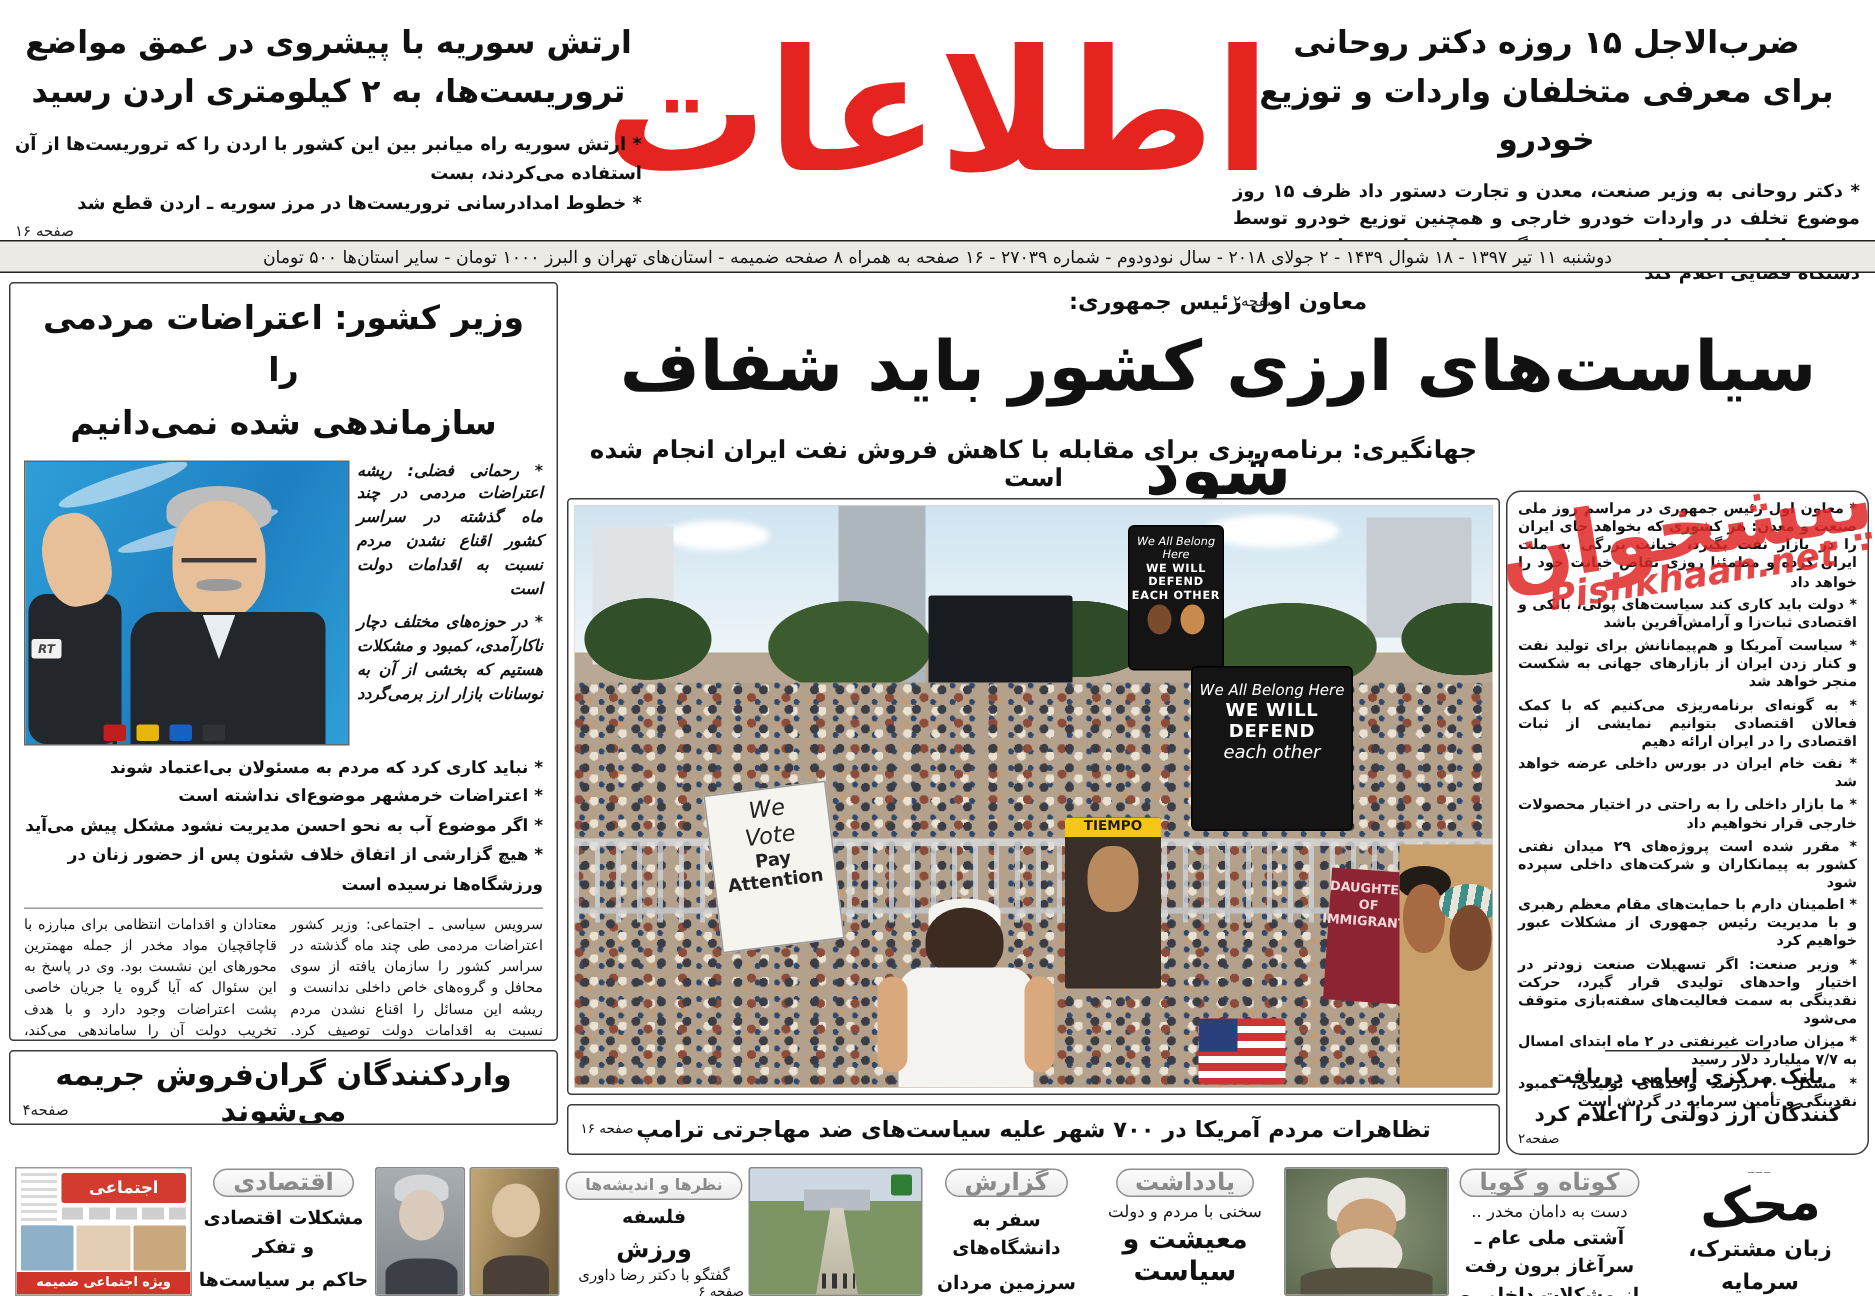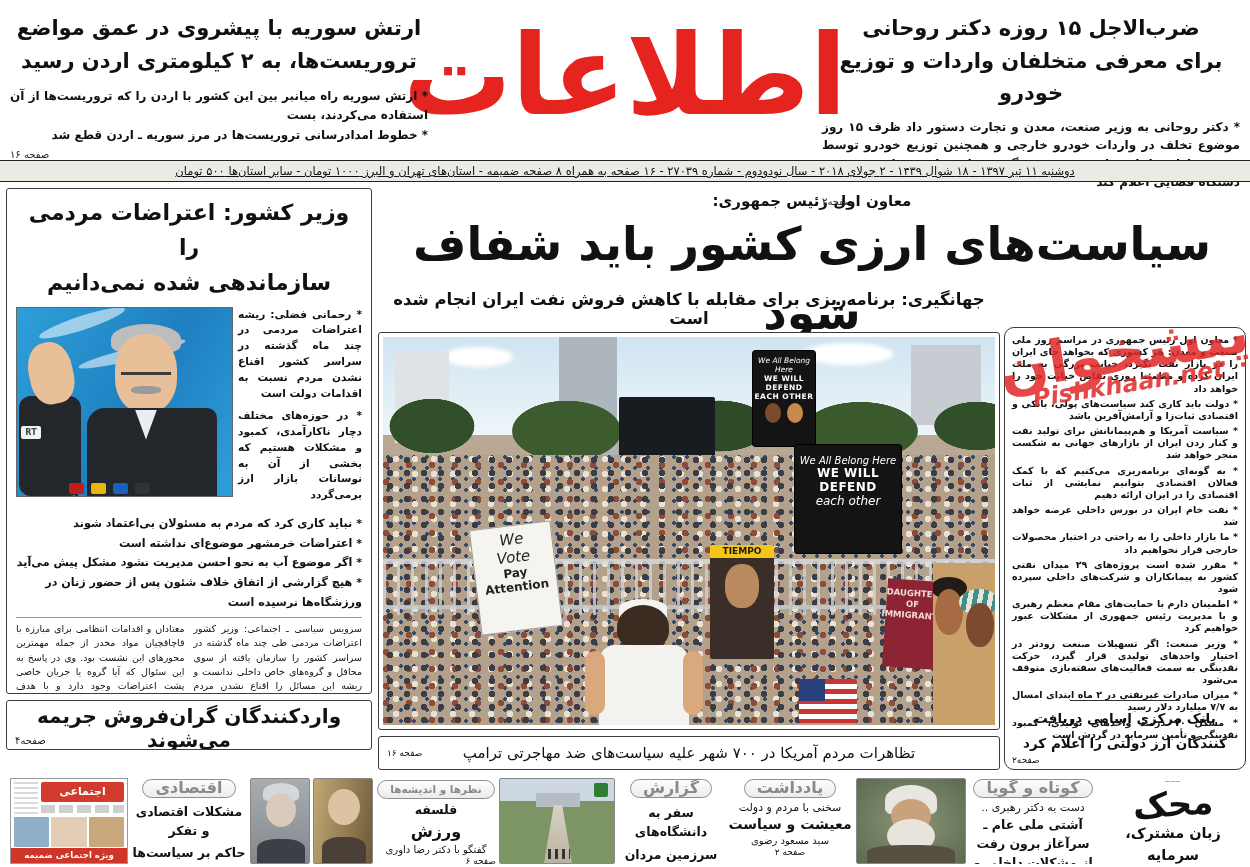--- a/index.html
+++ b/index.html
@@ -10,31 +10,31 @@
   .just{text-align:justify;text-justify:inter-word;}
 
   
   .logo-wrap{left:440px;right:440px;top:0;height:152px;display:flex;align-items:center;justify-content:center;}
   .logo{font-size:108px;font-weight:bold;color:#e5231f;transform:scaleY(1.04);letter-spacing:-4px;line-height:1;}
   .top-col{top:12px;width:418px;}
   .top-col .hl{font-size:21px;font-weight:bold;line-height:1.55;text-align:center;letter-spacing:-0.5px;}
   .top-col .bl{font-size:12px;font-weight:bold;line-height:1.55;margin-top:8px;}
   .pgref{font-size:10px;color:#222;}
   .datebar{top:160px;left:0;right:0;height:22px;background:#eceae5;border-top:1.5px solid #222;
-           border-bottom:1px solid #222;box-sizing:border-box;text-align:center;font-size:11.5px;line-height:20px;color:#111;text-decoration:underline;}
+           border-bottom:1px solid #222;box-sizing:border-box;text-align:center;font-size:11.5px;line-height:20px;color:#111;}
 
   
   .lead-kicker{left:378px;top:192px;width:868px;text-align:center;font-size:15px;font-weight:bold;}
   .lead-hl{left:378px;top:210px;width:868px;text-align:center;font-size:46px;font-weight:bold;letter-spacing:-1px;line-height:1.5;}
   .lead-sub{left:378px;top:290px;width:622px;text-align:center;font-size:16.5px;font-weight:bold;}
 
   
   .min-box{left:6px;top:188px;width:366px;height:506px;padding:6px 9px;overflow:hidden;}
   .min-hl{font-size:22px;font-weight:bold;line-height:1.6;text-align:center;}
-  .min-row{display:flex;gap:5px;margin-top:6px;}
+  .min-row{display:flex;gap:5px;margin-top:6px;font-style:italic;}
   .min-bullets{width:126px;font-size:10.6px;font-weight:bold;line-height:1.5;}
   .min-bullets p{margin:0 0 6px;}
   .min-photo{width:215px;height:188px;border:1px solid #666;position:relative;overflow:hidden;flex:none;
              background:linear-gradient(120deg,#2e9fd9,#1f7fc0 55%,#2e9fd9);}
   .callig{position:absolute;background:rgba(255,255,255,.55);border-radius:50%;}
   .min-face{position:absolute;left:98px;top:26px;width:62px;height:78px;background:#e7c09a;border-radius:46% 46% 42% 42%;}
   .min-hair{position:absolute;left:94px;top:16px;width:70px;height:30px;background:#bdbdbd;border-radius:50% 50% 30% 30%;}
   .min-glasses{position:absolute;left:104px;top:52px;width:50px;height:12px;border-bottom:3px solid #3a3a3a;}
   .min-mustache{position:absolute;left:114px;top:78px;width:30px;height:8px;background:#9a9a9a;border-radius:40%;}
   .min-suit{position:absolute;left:70px;top:100px;width:130px;height:88px;background:#23262b;border-radius:18px 10px 0 0;}
@@ -104,42 +104,42 @@
       repeating-linear-gradient(100deg,#e8e4da 0 5px,#3f8f8a 5px 10px);border-radius:50%;}
   .woman{position:absolute;left:206px;top:268px;width:110px;height:120px;}
   .w-hair{position:absolute;left:28px;top:0;width:52px;height:44px;background:#3c2b20;border-radius:50% 50% 40% 40%;}
   .w-cap{position:absolute;left:30px;top:-6px;width:48px;height:18px;background:#f3f3f0;border-radius:50% 50% 0 0;}
   .w-top{position:absolute;left:10px;top:40px;width:90px;height:80px;background:#f4f3ef;border-radius:16px 16px 0 0;}
   .w-arm{position:absolute;width:20px;height:64px;background:#d9a87c;border-radius:10px;top:46px;}
   .flagbit{position:absolute;left:416px;top:342px;width:58px;height:44px;border-radius:3px;overflow:hidden;
     background:repeating-linear-gradient(#c33 0 5px,#fff 5px 10px);}
   .flagbit:after{content:"";position:absolute;left:0;top:0;width:26px;height:22px;background:#2a3f7e;}
   .cap-box{left:378px;top:736px;width:622px;height:34px;}
-  .cap-text{font-size:15px;font-weight:normal;line-height:32px;text-align:center;}
+  .cap-text{font-size:15px;font-weight:bold;line-height:32px;text-align:center;}
   .cap-ref{position:absolute;left:8px;top:0;font-size:9px;line-height:32px;}
 
   
   .right-box{left:1004px;top:327px;width:242px;height:443px;padding:6px 7px;overflow:hidden;border-radius:10px;}
   .r-bullets{font-size:9.5px;font-weight:bold;line-height:1.28;letter-spacing:-0.1px;}
   .r-bullets p{margin:0 0 3px;}
   .bank{position:absolute;left:7px;right:7px;bottom:4px;}
   .bank-div{width:110px;margin:0 auto 5px;border-top:1.5px solid #333;}
   .bank-hl{font-size:13.5px;font-weight:bold;text-align:center;line-height:1.8;}
   .bank-ref{font-size:9px;text-align:left;}
   .wm{left:986px;top:322px;width:278px;transform:rotate(-9deg);z-index:6;pointer-events:none;opacity:.85;text-align:center;}
   .wm-fa{font-size:58px;font-weight:bold;line-height:1;}
   .wm-en{font-size:24px;font-weight:bold;margin-top:-10px;font-style:italic;}
 
   
   .bottom{position:absolute;left:4px;right:4px;top:778px;height:86px;display:flex;gap:3px;}
   .bsec{position:relative;box-sizing:border-box;height:86px;text-align:center;overflow:hidden;}
   .pill{display:inline-block;border:1px solid #8e8e8e;border-radius:12px;padding:0 12px;color:#8a8a8a;
         background:linear-gradient(#fdfdfd,#ececec);font-size:16px;font-weight:bold;height:17px;line-height:16px;margin-top:1px;}
   .bline{font-size:11px;margin-top:3px;}
-  .btitle{font-size:14px;font-weight:bold;margin-top:2px;}
+  .btitle{font-size:18px;font-weight:bold;margin-top:2px;}
   .btitle2{font-size:12.5px;font-weight:bold;line-height:1.5;margin-top:2px;}
   .bauthor{font-size:10px;margin-top:3px;}
   .bref{font-size:9px;margin-top:1px;}
   .bphoto{border:1px solid #888;border-radius:2px;position:relative;overflow:hidden;}
   .mahak-logo{font-size:34px;font-weight:bold;transform:rotate(-4deg);line-height:1.1;}
   .mahak-tag{font-size:7px;color:#777;letter-spacing:1px;}
   .mahak-title{font-size:14.5px;font-weight:bold;line-height:1.5;}
   .portrait{width:100%;height:100%;position:relative;}
   .p-head{position:absolute;border-radius:50%;}
   .p-body{position:absolute;bottom:0;border-radius:40% 40% 0 0;}
@@ -330,21 +330,21 @@
 
     <div class="bsec" style="width:146px;">
       <div class="mahak-tag">───</div>
       <div class="mahak-logo">محک</div>
       <div class="mahak-title">زبان مشترک، سرمایه</div>
 
     </div>
 
     <div class="bsec" style="width:128px;">
       <div class="pill">کوتاه و گویا</div>
-      <div class="bline">دست به دکتر رهبری ..</div>
+      <div class="bline">دست به دامان مخدر ..</div>
       <div class="btitle2">آشتی ملی عام ـ سرآغاز برون رفت</div>
       <div class="btitle2" style="margin-top:0;">از مشکلات داخلی و خارجی</div>
       
       
     </div>
 
     <div class="bsec bphoto" style="width:110px;background:radial-gradient(#8a9678,#5d6a50);">
       <div class="portrait">
         <div class="p-head" style="left:28px;top:6px;width:52px;height:30px;background:#e9e6df;border-radius:50% 50% 20% 20%;"></div>
         <div class="p-head" style="left:34px;top:20px;width:40px;height:34px;background:#c9a27c;"></div>

